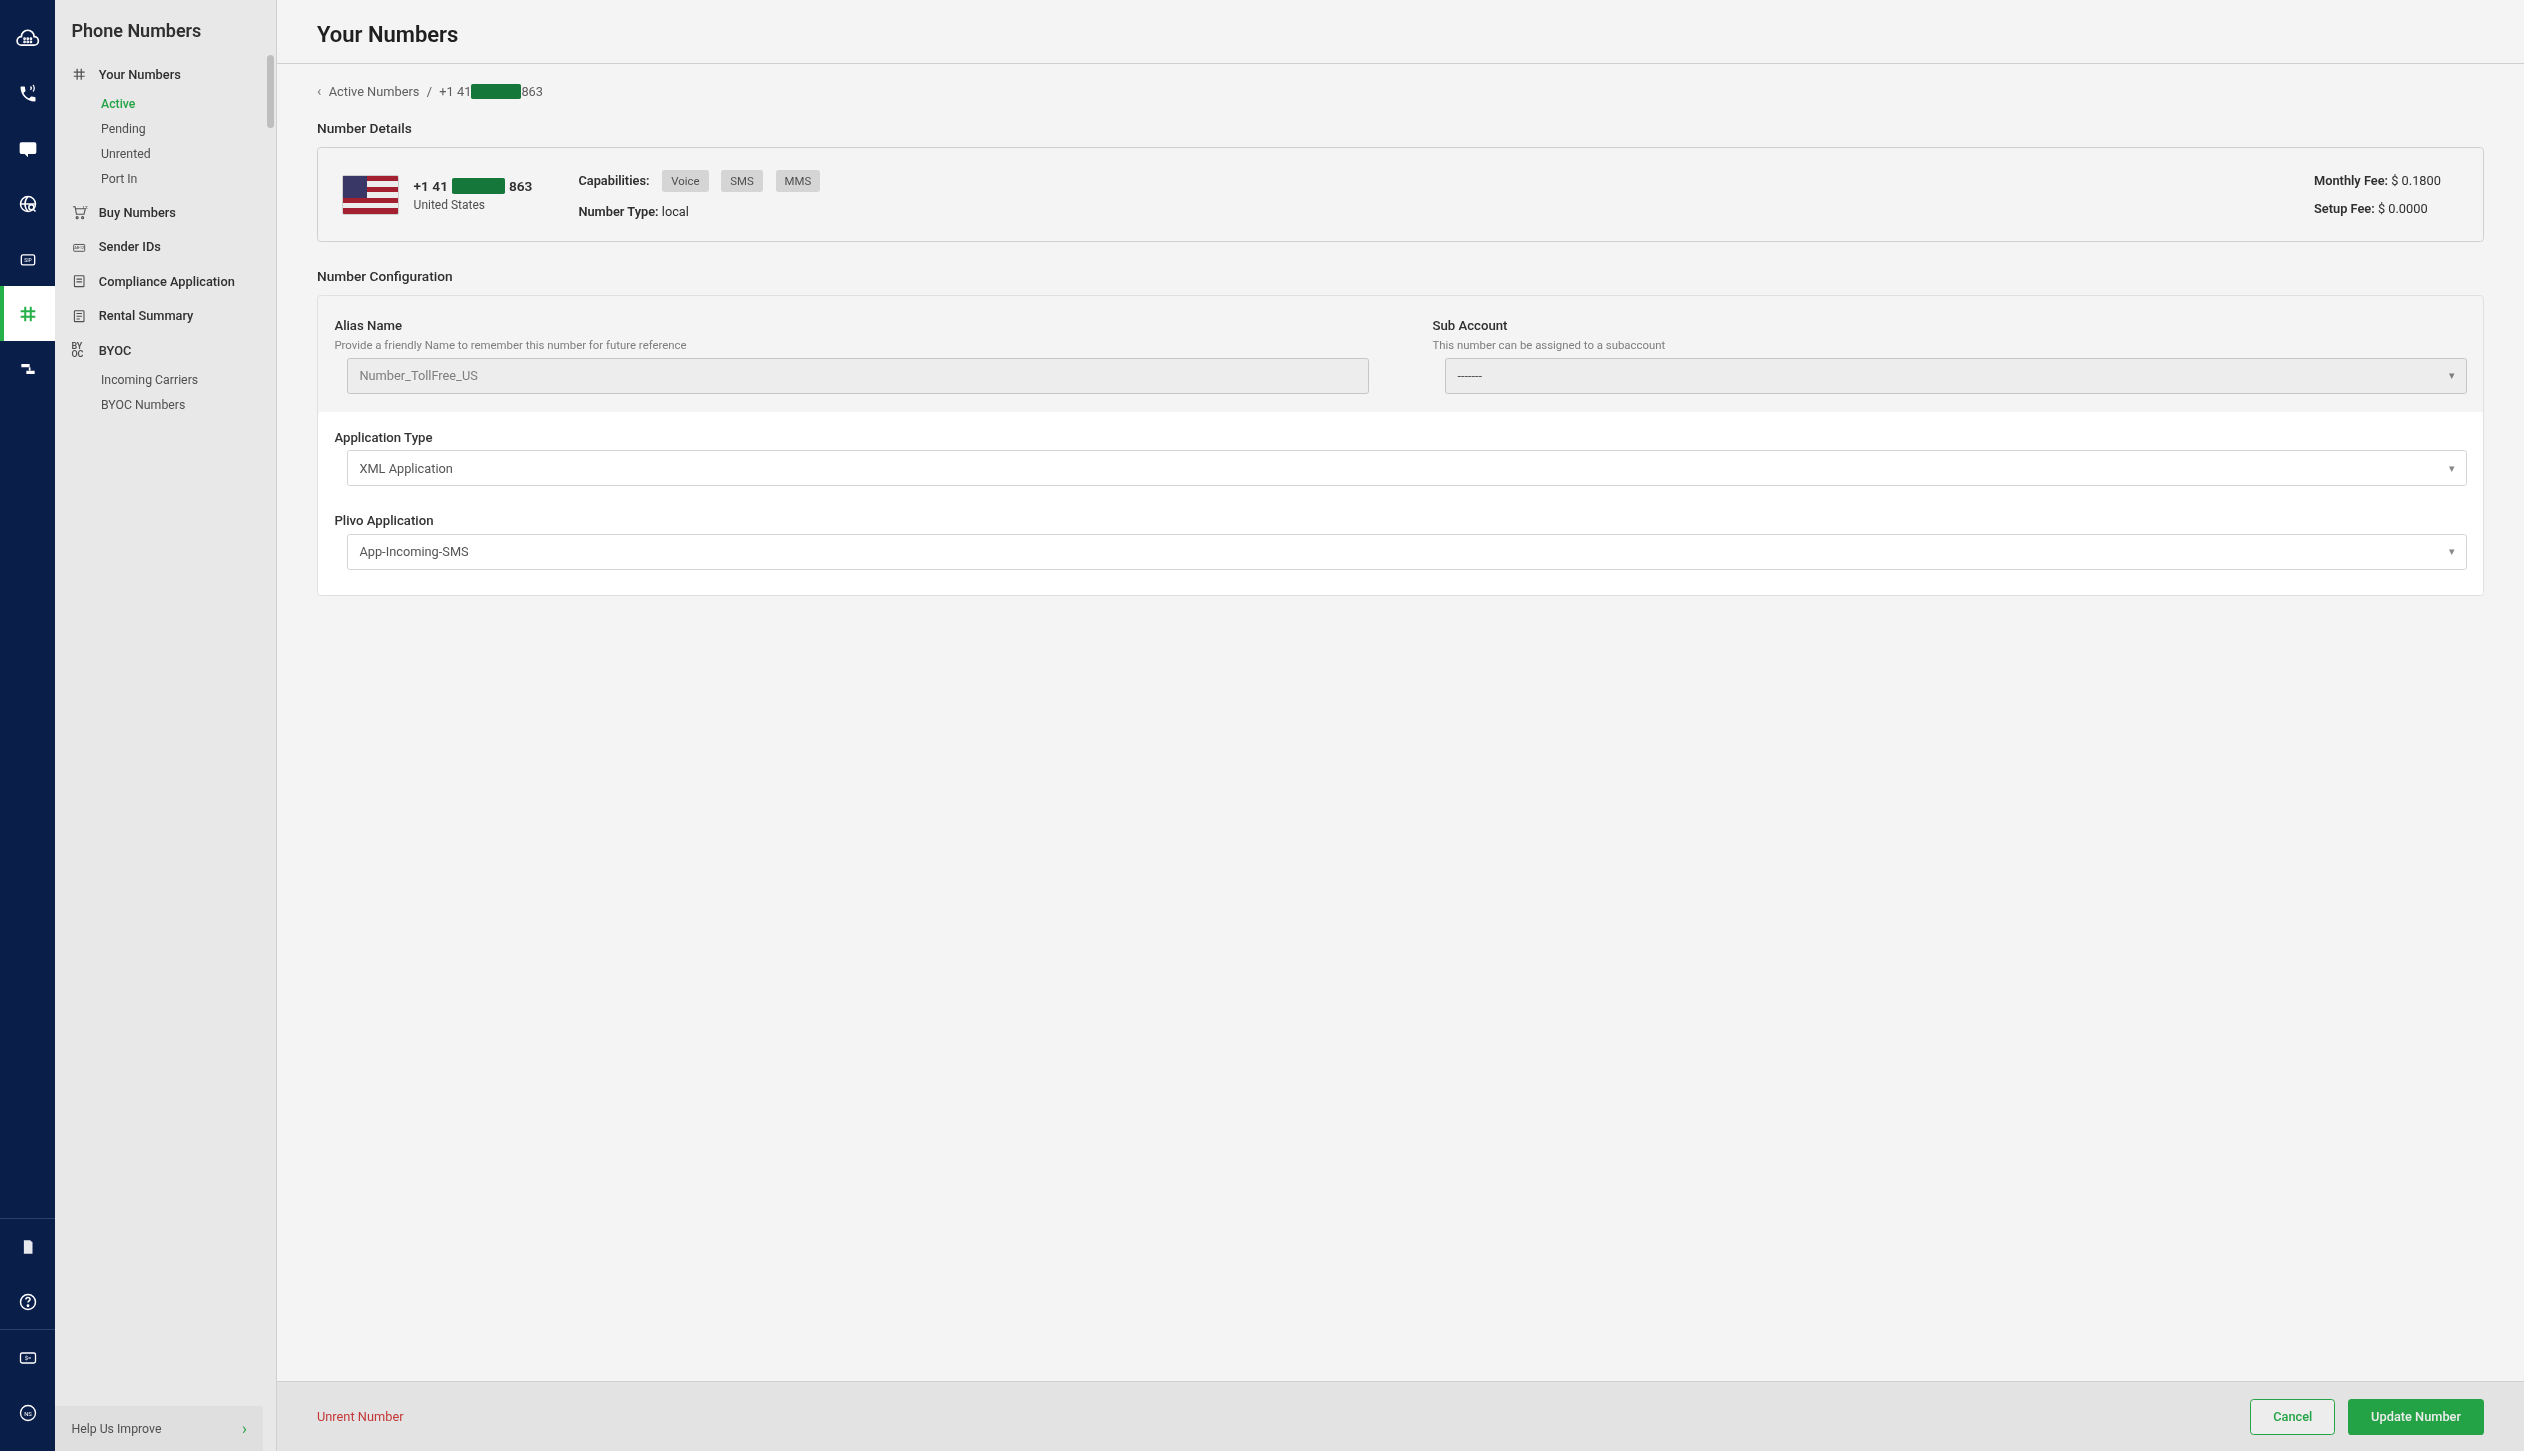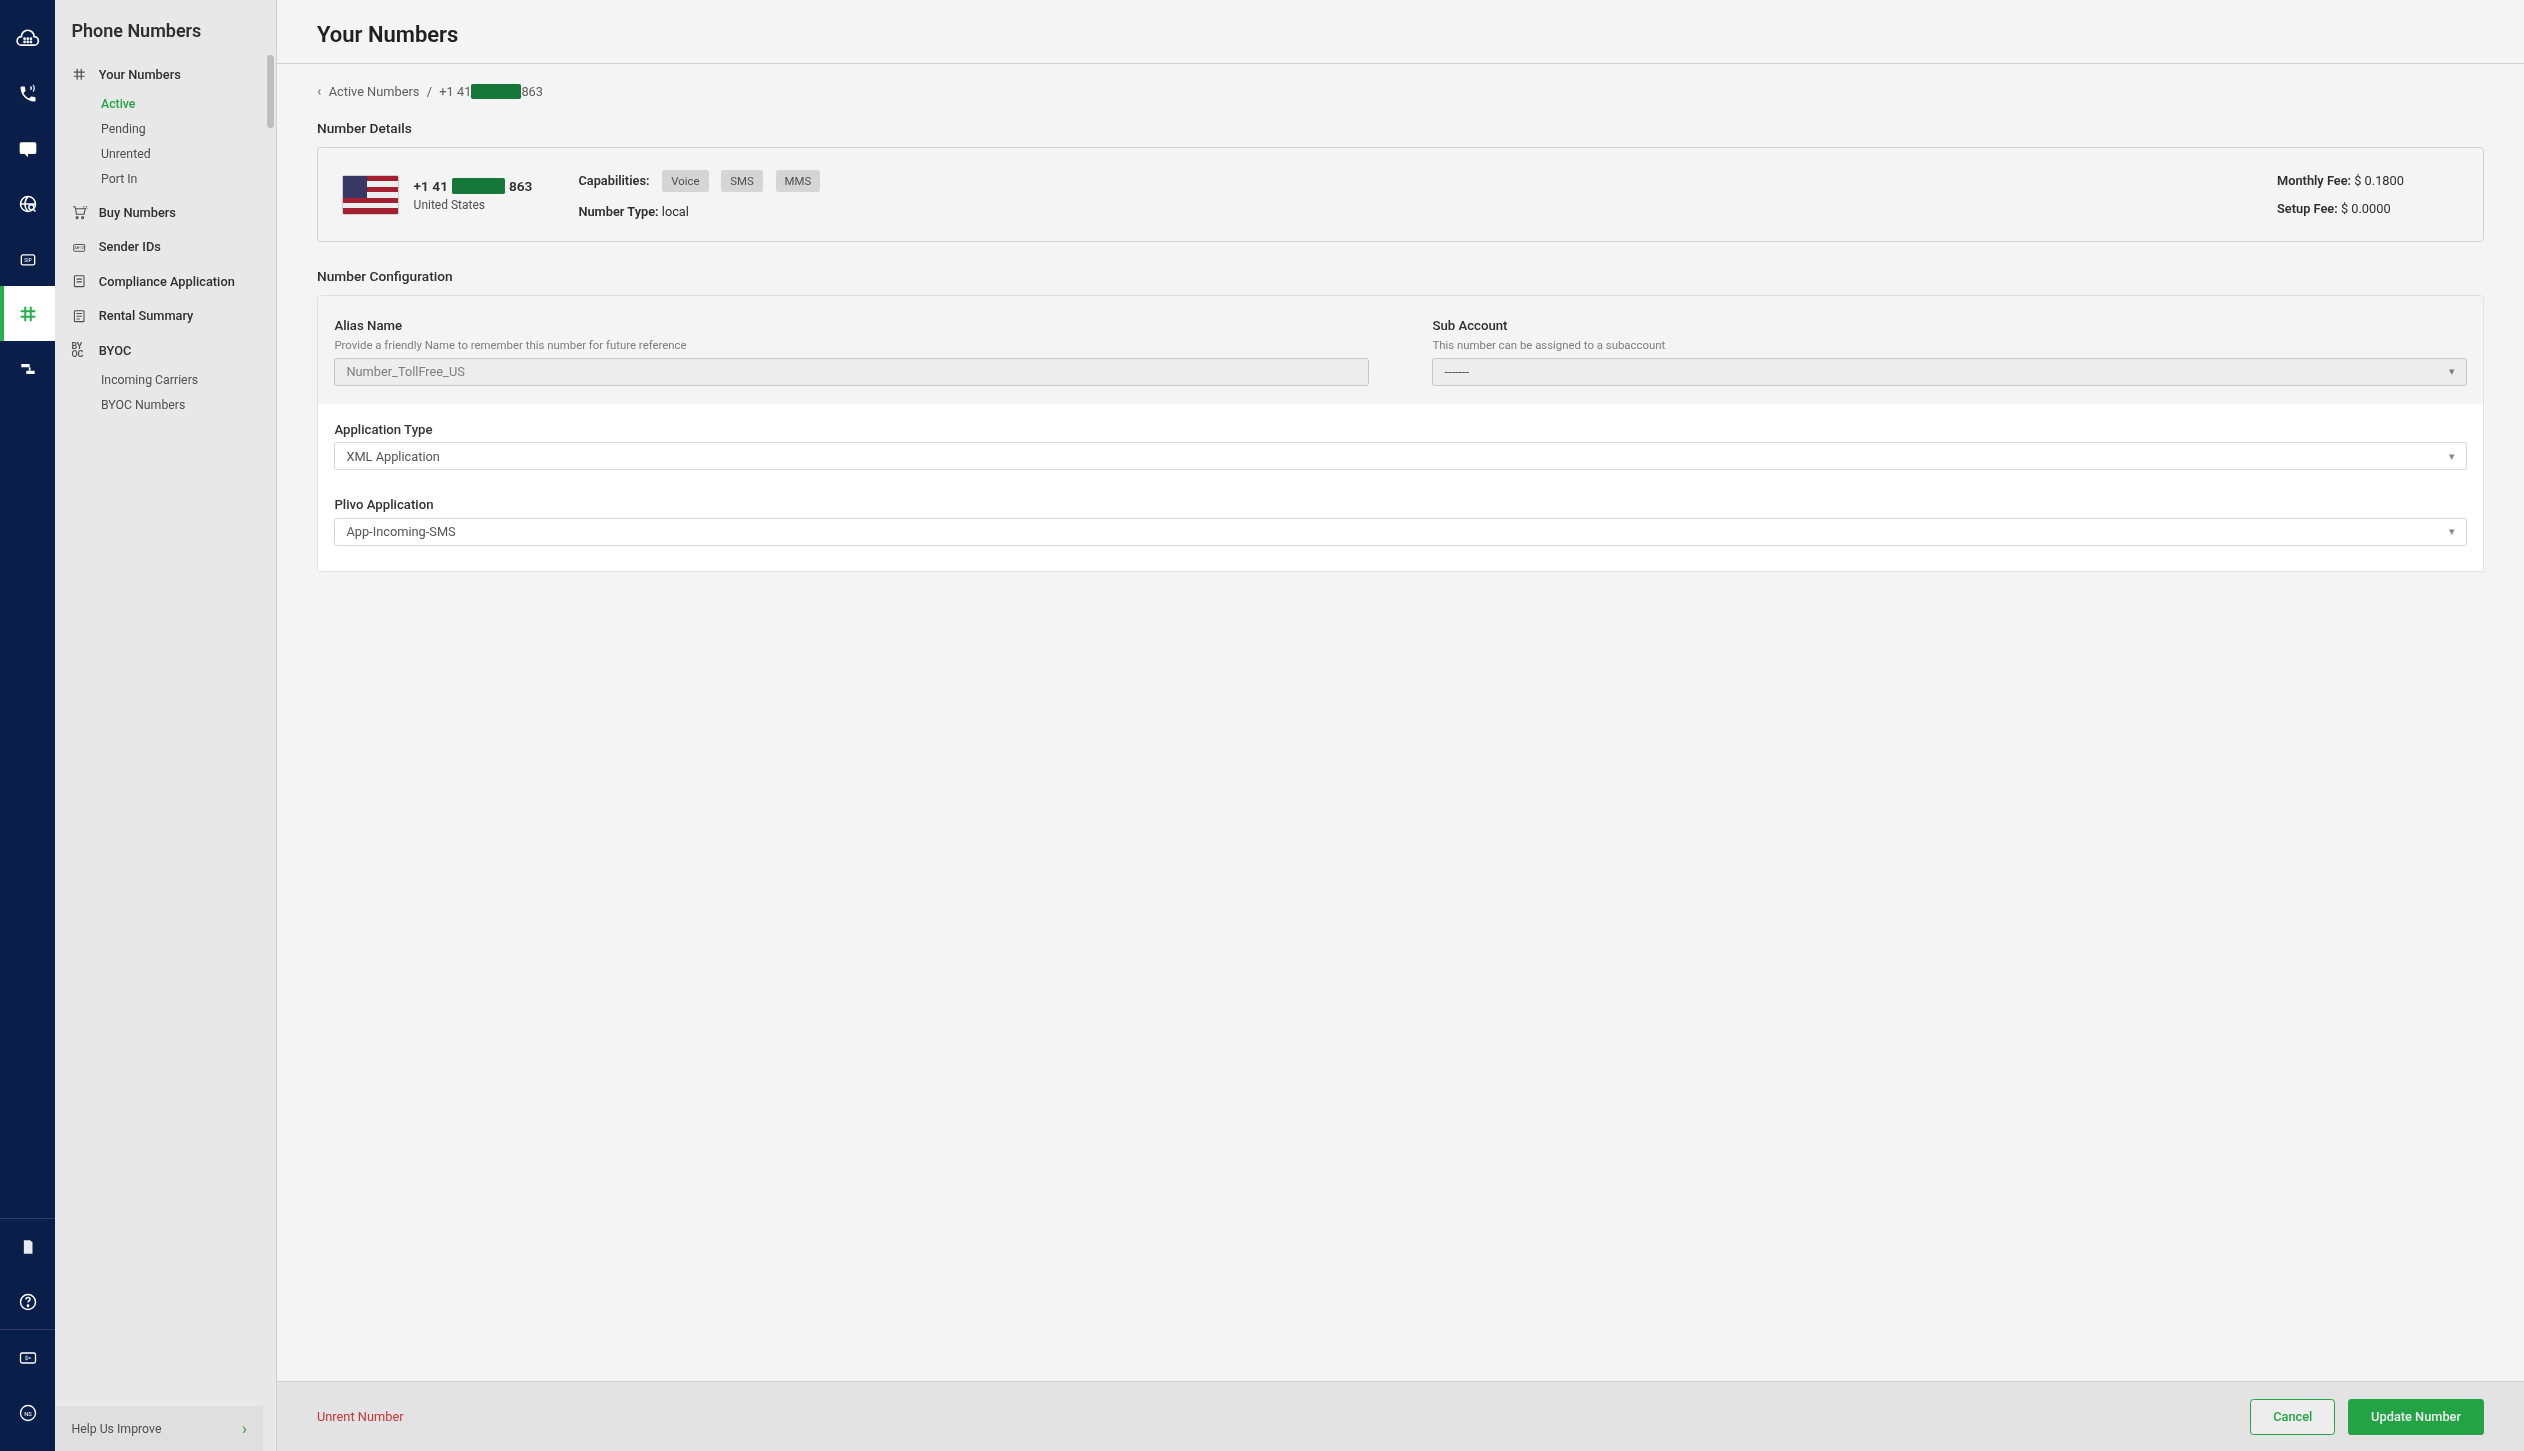--- a/index.html
+++ b/index.html
@@ -41,26 +41,26 @@
 .num-line { font-size: 13.7px; font-weight: 600; color: #333; display: flex; align-items: center; gap: 3.6px; }
 .num-blur { background: #15803d; color: transparent; border-radius: 1.8px; padding: 0 1.8px; filter: blur(0.5px); user-select: none; }
 .num-country { font-size: 12px; color: #555; }
 .mid-block { display: flex; flex-direction: column; gap: 12.8px; flex: 1; }
 .cap-row { display: flex; align-items: center; gap: 12.8px; }
 .cap-label { font-size: 12.8px; font-weight: 600; color: #333; }
 .cap-badge { background: #e5e5e5; border-radius: 2.7px; padding: 3.6px 9px; font-size: 11.4px; color: #555; }
 .type-row { font-size: 12.8px; color: #333; }
 .type-row b { font-weight: 600; }
 .fees { display: flex; flex-direction: column; gap: 12.8px; min-width: 182px; }
-.fee-row { font-size: 12.8px; color: #333; }
+.fee-row { font-size: 12.8px; color: #333; margin-left: 37px; }
 .fee-row b { font-weight: 600; }
 .field { display: flex; flex-direction: column; gap: 5.5px; padding: 0 16.4px; }
 .field-label { font-size: 13.2px; font-weight: 500; color: #333; }
 .field-hint { font-size: 11.4px; color: #888; }
-.input, .select { height: 28px; border: 0.9px solid #d5d5d5; border-radius: 2.7px; padding: 12px 11px; font-size: 12.8px; color: #555; background: #fff; display: flex; align-items: center; justify-content: space-between; cursor: pointer; }
+.input, .select { height: 36px; border: 0.9px solid #d5d5d5; border-radius: 2.7px; padding: 12px 11px; font-size: 12.8px; color: #555; background: #fff; display: flex; align-items: center; justify-content: space-between; cursor: pointer; margin-left: 13px; }
 .input { cursor: text; }
 .select .chev-down { color: #888; font-size: 11px; }
 .highlight-row { background: #fff; grid-column: 1 / -1; display: grid; grid-template-columns: 1fr; gap: 27px 31px; padding: 18px 0 25.5px 0; border-radius: 2.7px; }
 .config-card { border: 0.9px solid #e0e0e0; border-radius: 3.6px; background: transparent; overflow: hidden; }
 .config-top { display: grid; grid-template-columns: 1fr 1fr; gap: 9px 31px; padding: 22px 0 18px 0; }
 
 .footer { border-top: 0.9px solid #e0e0e0; padding: 16.4px 40px; display: flex; align-items: center; justify-content: space-between; background: #f4f4f4; }
 .unrent { color: #d63b3b; font-size: 12.8px; cursor: pointer; }
 .btns { display: flex; gap: 12.8px; }
 .btn { height: 36px; padding: 0 22px; border-radius: 3.6px; font-size: 12.8px; font-weight: 500; cursor: pointer; display: flex; align-items: center; border: 0.9px solid transparent; }

